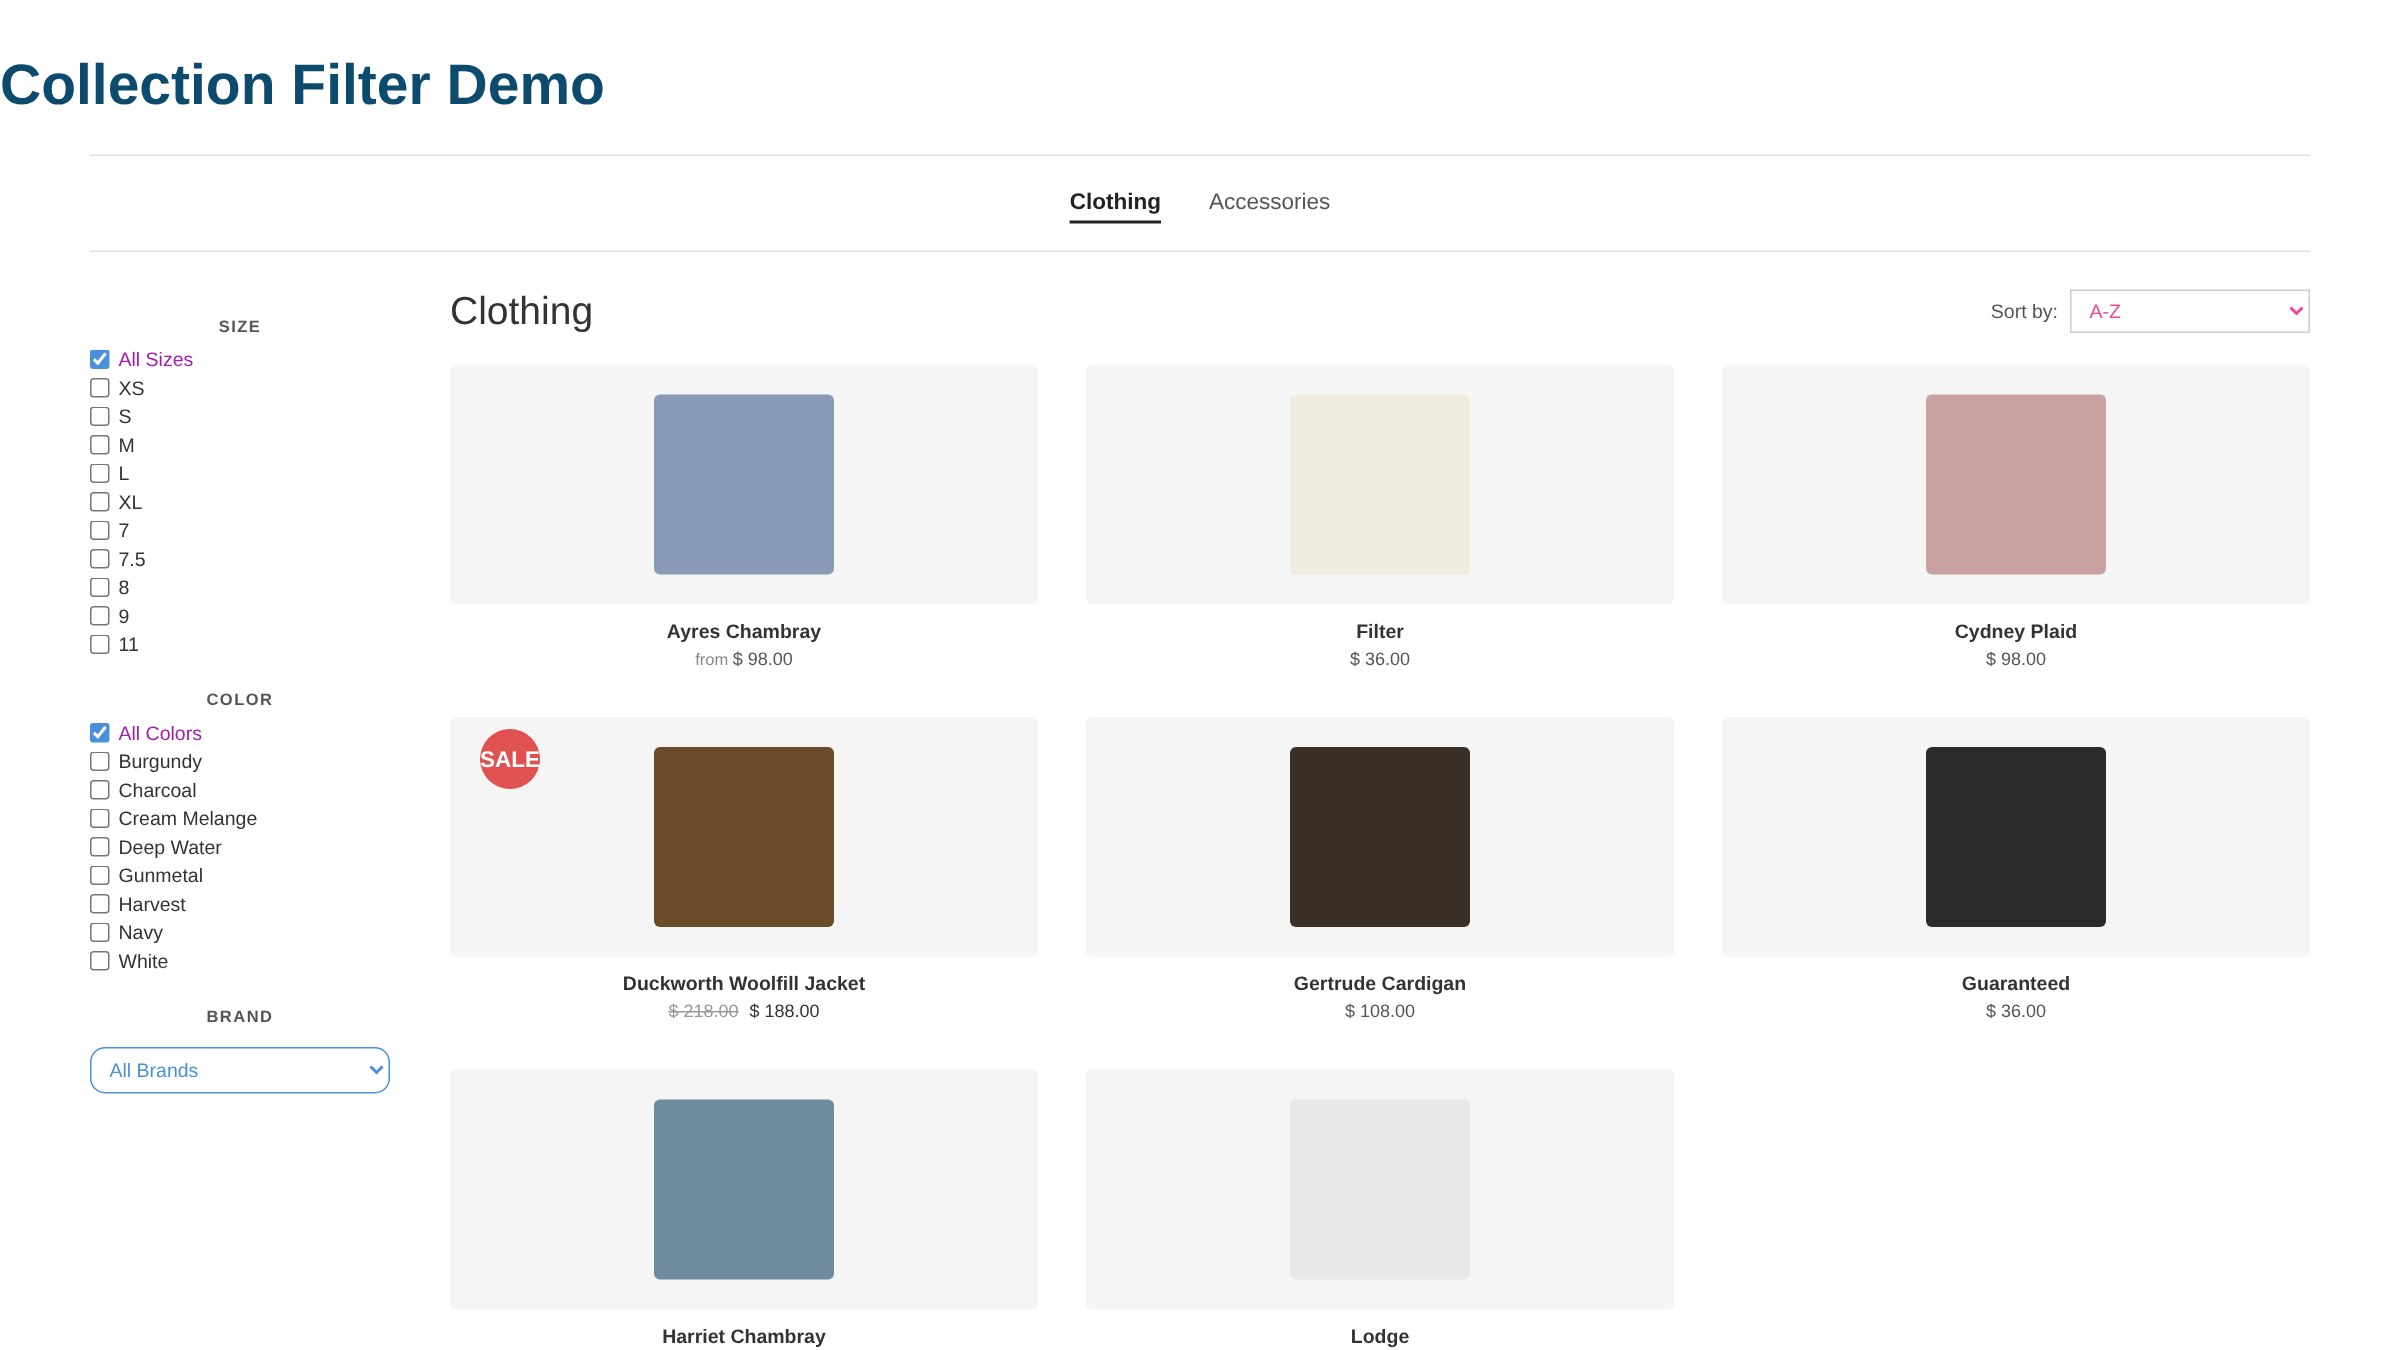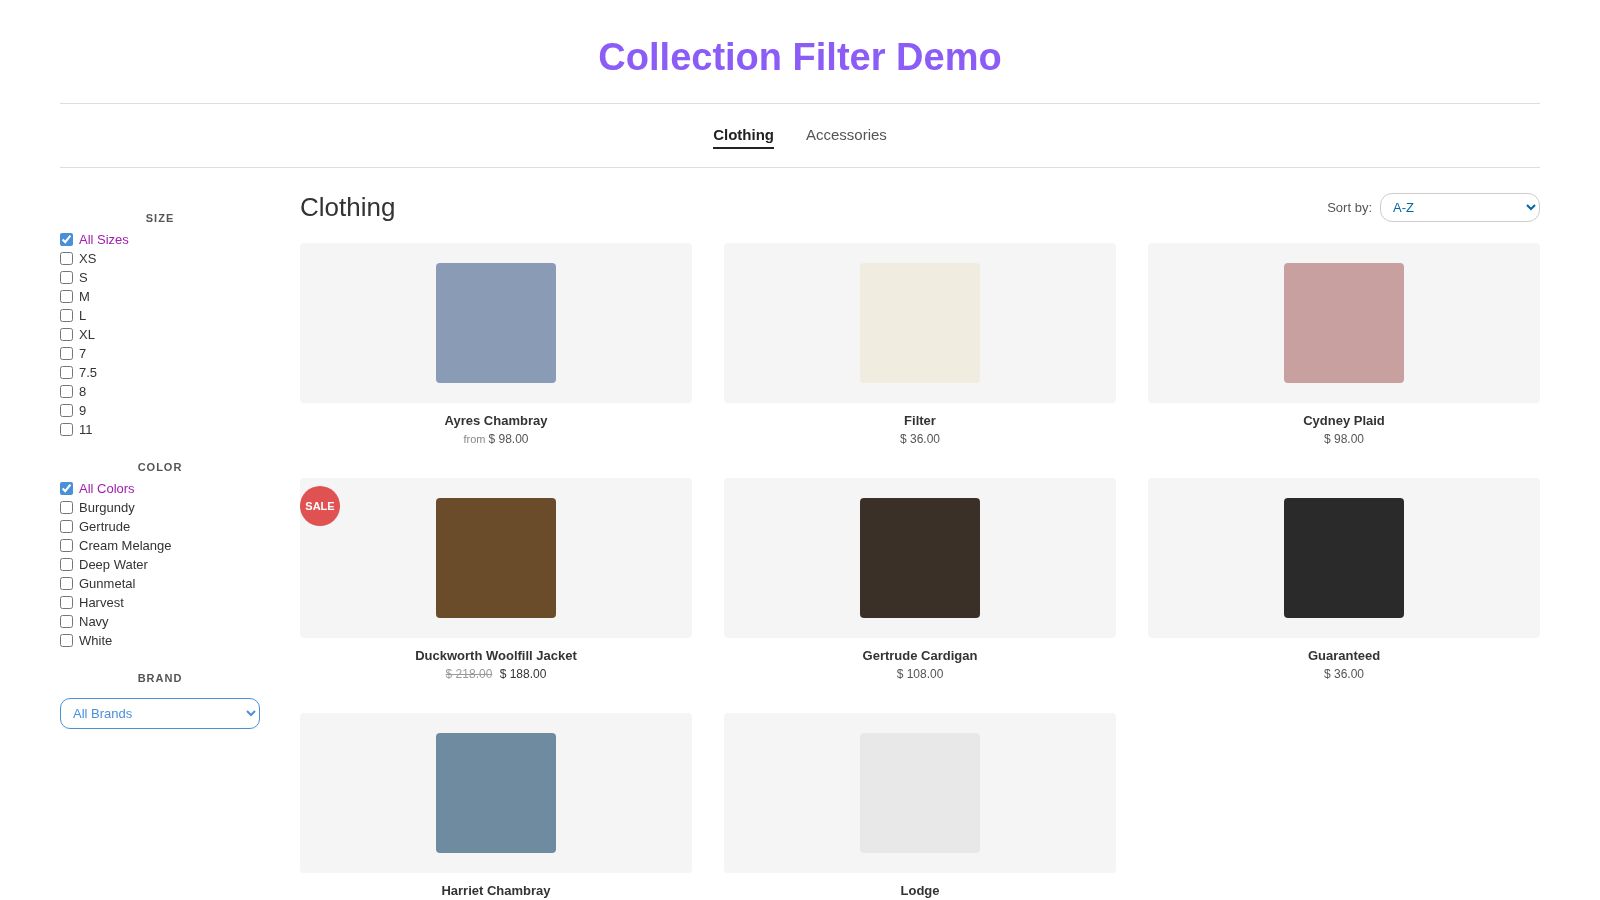--- a/index.html
+++ b/index.html
@@ -1,23 +1,22 @@
 <!DOCTYPE html>
 <html><head>
   <meta charset="utf-8">
   <style>
     * { box-sizing: border-box; margin: 0; padding: 0; }
     body { font-family: -apple-system, BlinkMacSystemFont, 'Helvetica Neue', Arial, sans-serif; background: #fff; color: #333; }
 
     .page-title {
-      text-align: center;
       padding: 36px 0 24px;
       font-size: 38px;
       font-weight: 700;
-      color: #8b5cf6;
+      color: #0c4a6e;
     }
 
     .top-divider {
       border: none;
       border-top: 1px solid #ddd;
       margin: 0 60px;
     }
 
     .nav-tabs {
       display: flex;
@@ -124,25 +123,25 @@
       display: flex;
       align-items: center;
       gap: 8px;
       font-size: 13px;
       color: #555;
     }
 
     .sort-select {
       padding: 5px 24px 5px 8px;
       border: 1px solid #ccc;
-      border-radius: 12px;
+      border-radius: 0;
       font-size: 13px;
       background: #fff;
       cursor: pointer;
-      color: #0369a1;
+      color: #ec4899;
     }
 
     .products-grid {
       display: grid;
       grid-template-columns: repeat(3, 1fr);
       gap: 32px;
     }
 
     .product-card {
       display: flex;
@@ -160,24 +159,24 @@
       justify-content: center;
       background: #f5f5f5;
       border-radius: 4px;
       overflow: hidden;
       position: relative;
     }
 
     .sale-badge {
       position: absolute;
       top: 8px;
-      left: 0;
+      left: 20px;
       background: #e05252;
       color: #fff;
-      font-size: 11px;
+      font-size: 15px;
       font-weight: 700;
       padding: 4px 8px;
       border-radius: 50%;
       width: 40px;
       height: 40px;
       display: flex;
       align-items: center;
       justify-content: center;
       text-transform: uppercase;
       z-index: 2;
@@ -293,21 +292,21 @@
     <div class="filter-item checked">
       <input type="checkbox" id="color-all" checked="" style="">
       <label for="color-all">All Colors</label>
     </div>
     <div class="filter-item">
       <input type="checkbox" id="color-burgundy" style="">
       <label for="color-burgundy">Burgundy</label>
     </div>
     <div class="filter-item">
       <input type="checkbox" id="color-charcoal" style="">
-      <label for="color-charcoal">Gertrude</label>
+      <label for="color-charcoal">Charcoal</label>
     </div>
     <div class="filter-item">
       <input type="checkbox" id="color-cream" style="">
       <label for="color-cream">Cream Melange</label>
     </div>
     <div class="filter-item">
       <input type="checkbox" id="color-deep-water" style="">
       <label for="color-deep-water">Deep Water</label>
     </div>
     <div class="filter-item">

